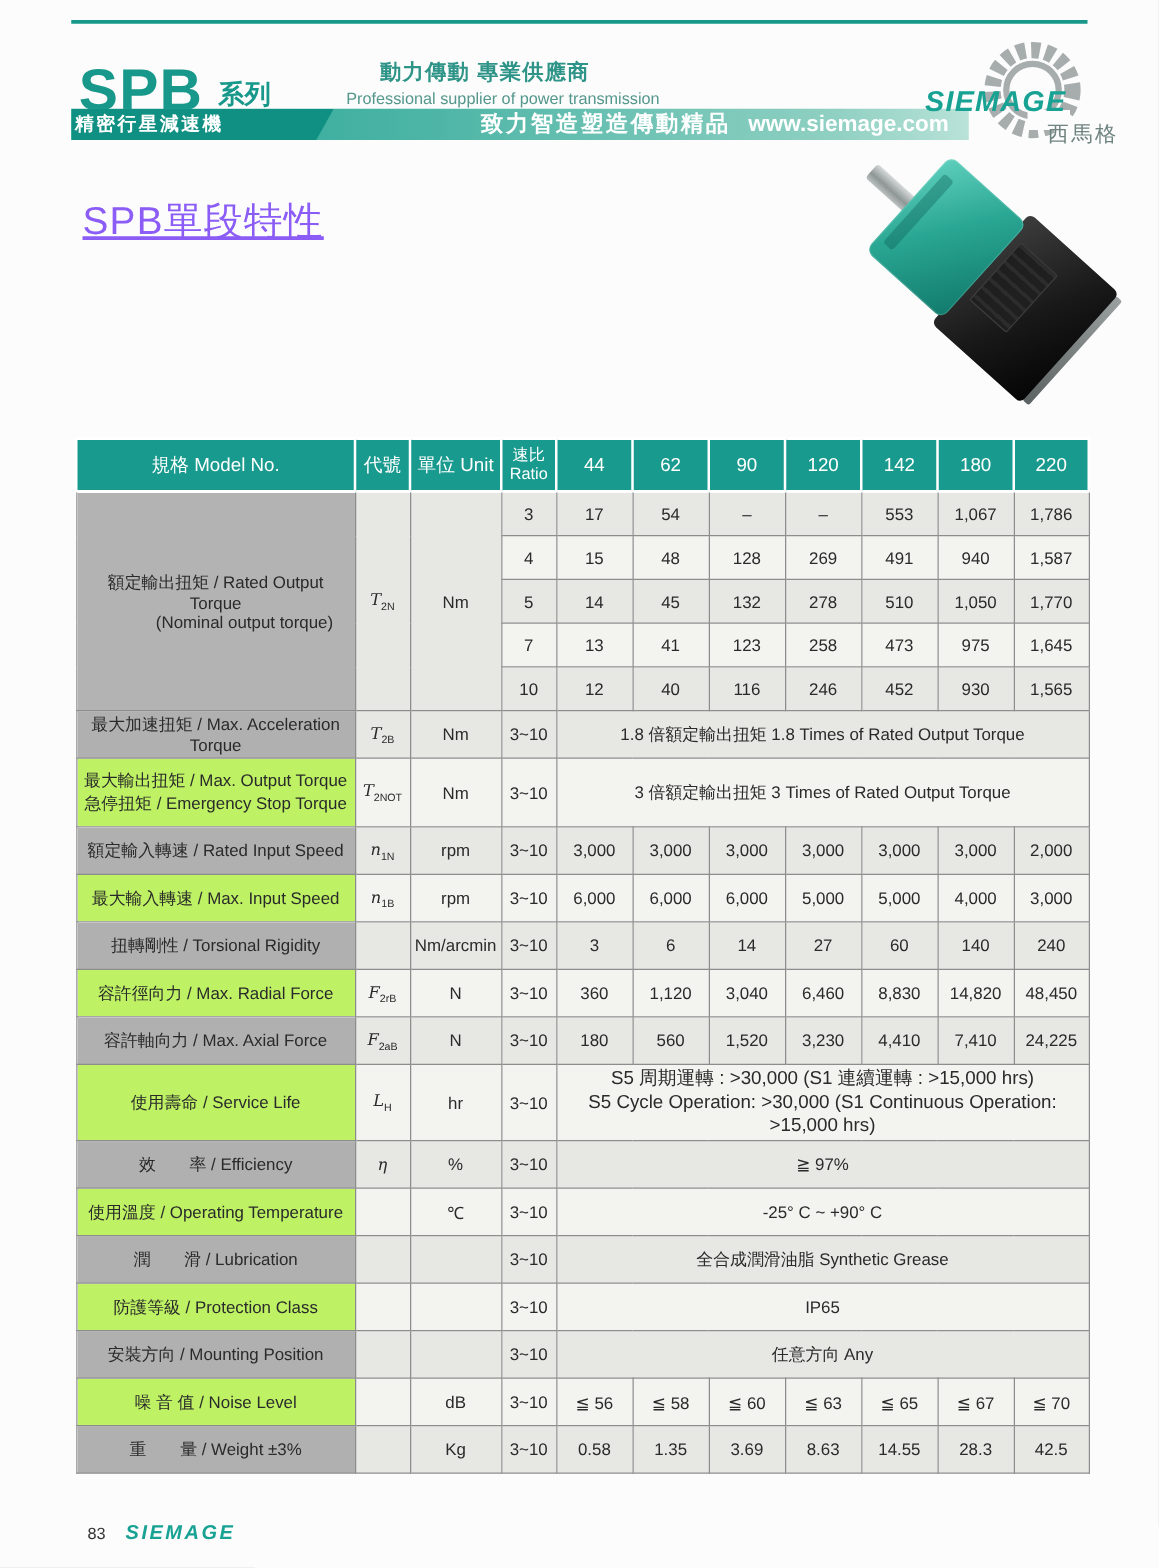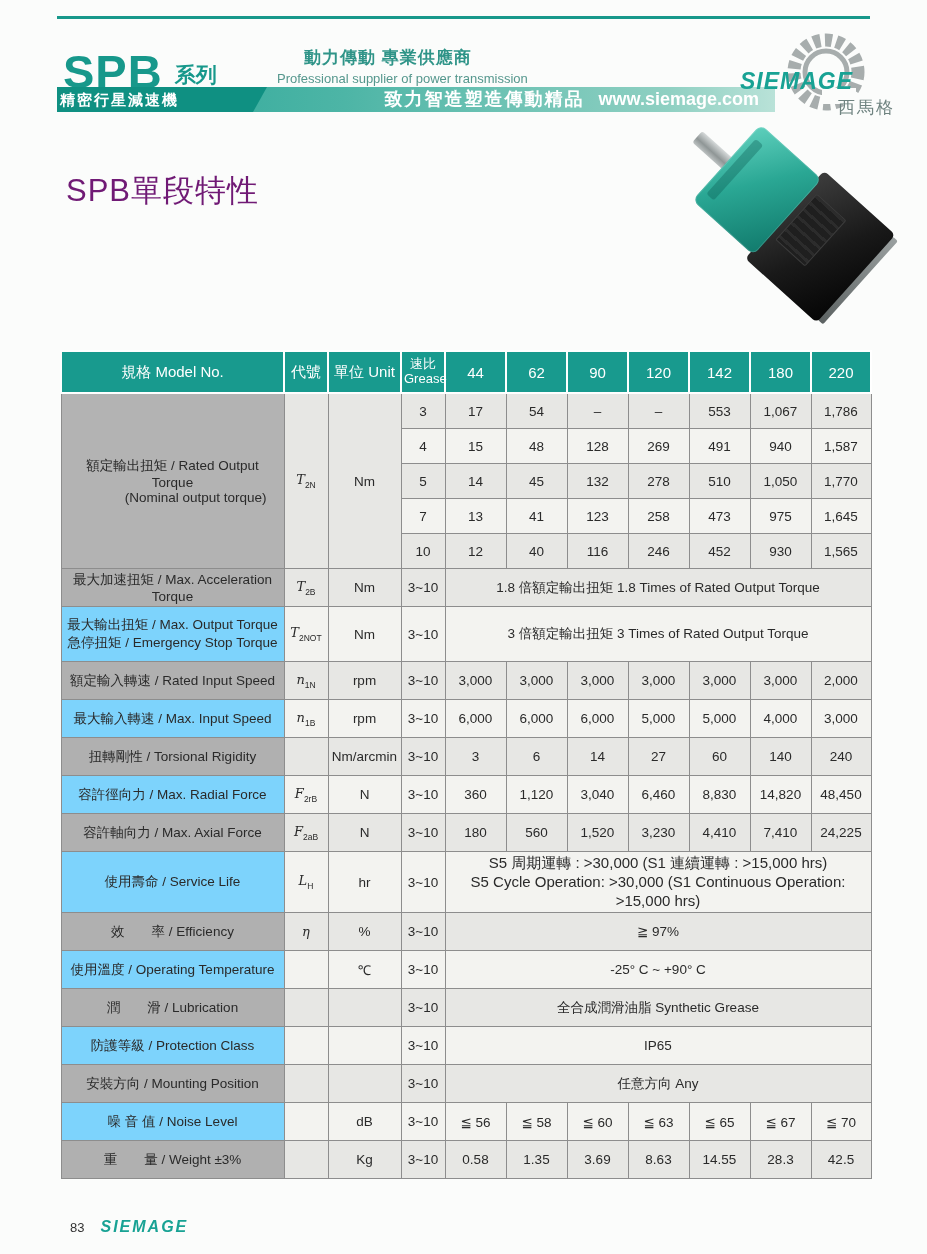--- a/index.html
+++ b/index.html
@@ -25,21 +25,21 @@
           background:linear-gradient(90deg,#25a496 0%,#4db5a6 40%,#8fd0c2 85%,#b9e2d8 100%);}
   .banner-left{position:absolute;left:0;top:0;height:25px;width:210px;background:#0f9082;
                clip-path:polygon(0 0,100% 0,calc(100% - 14px) 100%,0 100%);
                color:#fff;font-size:15px;font-weight:bold;letter-spacing:2px;
                line-height:25px;padding-left:3px;box-sizing:border-box;}
   .banner-right{position:absolute;right:16px;top:0;height:25px;line-height:25px;
                 color:#fff;font-size:18px;font-weight:bold;white-space:nowrap;}
   .banner-right .slogan{letter-spacing:2px;margin-right:14px;}
 
   
-  .title-block{position:absolute;left:66px;top:170px;color:#701a75;}
+  .title-block{position:absolute;left:66px;top:156px;color:#8b5cf6;text-decoration:underline;}
   .title-zh{font-size:31px;letter-spacing:1px;}
   .title-en{font-size:31px;margin-top:4px;}
 
   
   .product{position:absolute;left:648px;top:132px;width:240px;height:180px;}
   .unit-rot{position:absolute;left:14px;top:16px;display:flex;align-items:center;
             transform:rotate(42deg);transform-origin:110px 70px;}
   .shaft{width:42px;height:15px;border-radius:3px;margin-right:-3px;
          background:linear-gradient(180deg,#d6dada,#8f9696 60%,#bcc1c1);}
   .gear-body{width:82px;height:102px;border-radius:7px;z-index:2;
@@ -64,21 +64,21 @@
   table.spec td{border:1px solid #8d8d8d;font-size:13.5px;color:#2a2a2a;text-align:center;
                 height:33px;padding:2px 3px;overflow:hidden;}
   tr.sub td{height:30px;}
   tr.two td{height:50px;}
   td.lbl{border:3px solid #fff;text-align:left;padding:2px 4px 2px 8px;font-size:13px;color:#2d2d2d;}
   td.lblbig{background:#b3b3b3 !important;}
   .lbl-sub{text-align:right;padding-right:14px;}
   .shade-d td{background:#e7e7e4;}
   .shade-l td{background:#f3f3f0;}
   .shade-d td.lbl{background:#b0b0b0;}
-  .shade-l td.lbl{background:#7dd3fc;text-align:center;}
+  .shade-l td.lbl{background:#bef264;text-align:center;}
   td.unit{font-size:12.5px;padding:2px 1px;}
   td.merged div{line-height:1.3;}
   tr.svc td.merged{font-size:15px;}
   tr.svc td.merged div{line-height:1.25;}
   .sym{font-family:"DejaVu Serif",serif;font-style:italic;font-size:13px;}
   table.spec sub{font-size:8.5px;}
 
   
   .footer{position:absolute;left:70px;top:1218px;display:flex;align-items:baseline;}
   .page-num{font-size:13px;color:#333;}
@@ -147,21 +147,21 @@
         <col style="width: 61px;">
         <col style="width: 60px;">
       </colgroup>
       <thead>
         <tr>
           <th class="h-model">規格 Model No.</th>
           <th class="h-code">代號</th>
           <th class="h-unit">單位 Unit</th>
           <th class="h-ratio">
             <div>速比</div>
-            <div>Grease</div>
+            <div>Ratio</div>
           </th>
           <th class="h-size">44</th>
           <th class="h-size">62</th>
           <th class="h-size">90</th>
           <th class="h-size">120</th>
           <th class="h-size">142</th>
           <th class="h-size">180</th>
           <th class="h-size">220</th>
         </tr>
       </thead>

